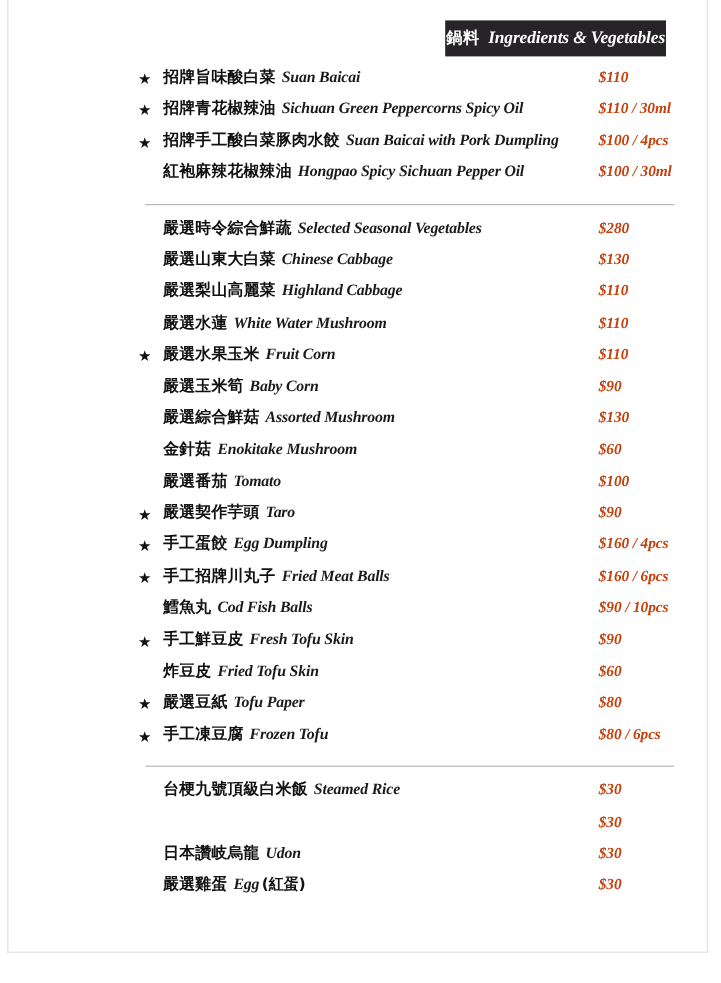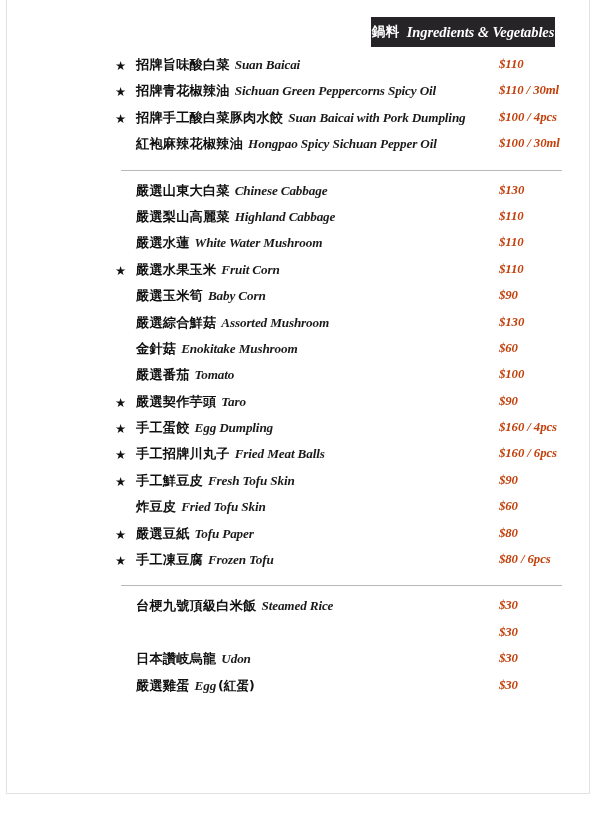--- a/index.html
+++ b/index.html
@@ -170,20 +170,25 @@
         <div class="row">
           <span class="star"></span>
           <span class="names"><span class="name-cn">紅袍麻辣花椒辣油</span><span class="name-en">Hongpao Spicy Sichuan Pepper Oil</span></span>
           <span class="price">$100 / 30ml</span>
         </div>
       </div>
       <div class="divider"></div>
       <div class="group">
         <div class="row">
           <span class="star"></span>
+          <span class="names"><span class="name-cn">嚴選時令綜合鮮蔬</span><span class="name-en">Selected Seasonal Vegetables</span></span>
+          <span class="price">$280</span>
+        </div>
+        <div class="row">
+          <span class="star"></span>
           <span class="names"><span class="name-cn">嚴選山東大白菜</span><span class="name-en">Chinese Cabbage</span></span>
           <span class="price">$130</span>
         </div>
         <div class="row">
           <span class="star"></span>
           <span class="names"><span class="name-cn">嚴選梨山高麗菜</span><span class="name-en">Highland Cabbage</span></span>
           <span class="price">$110</span>
         </div>
         <div class="row">
           <span class="star"></span>
@@ -222,20 +227,25 @@
         </div>
         <div class="row">
           <span class="star">★</span>
           <span class="names"><span class="name-cn">手工蛋餃</span><span class="name-en">Egg Dumpling</span></span>
           <span class="price">$160 / 4pcs</span>
         </div>
         <div class="row">
           <span class="star">★</span>
           <span class="names"><span class="name-cn">手工招牌川丸子</span><span class="name-en">Fried Meat Balls</span></span>
           <span class="price">$160 / 6pcs</span>
+        </div>
+        <div class="row">
+          <span class="star"></span>
+          <span class="names"><span class="name-cn">鱈魚丸</span><span class="name-en">Cod Fish Balls</span></span>
+          <span class="price">$90 / 10pcs</span>
         </div>
         <div class="row">
           <span class="star">★</span>
           <span class="names"><span class="name-cn">手工鮮豆皮</span><span class="name-en">Fresh Tofu Skin</span></span>
           <span class="price">$90</span>
         </div>
         <div class="row">
           <span class="star"></span>
           <span class="names"><span class="name-cn">炸豆皮</span><span class="name-en">Fried Tofu Skin</span></span>
           <span class="price">$60</span>

